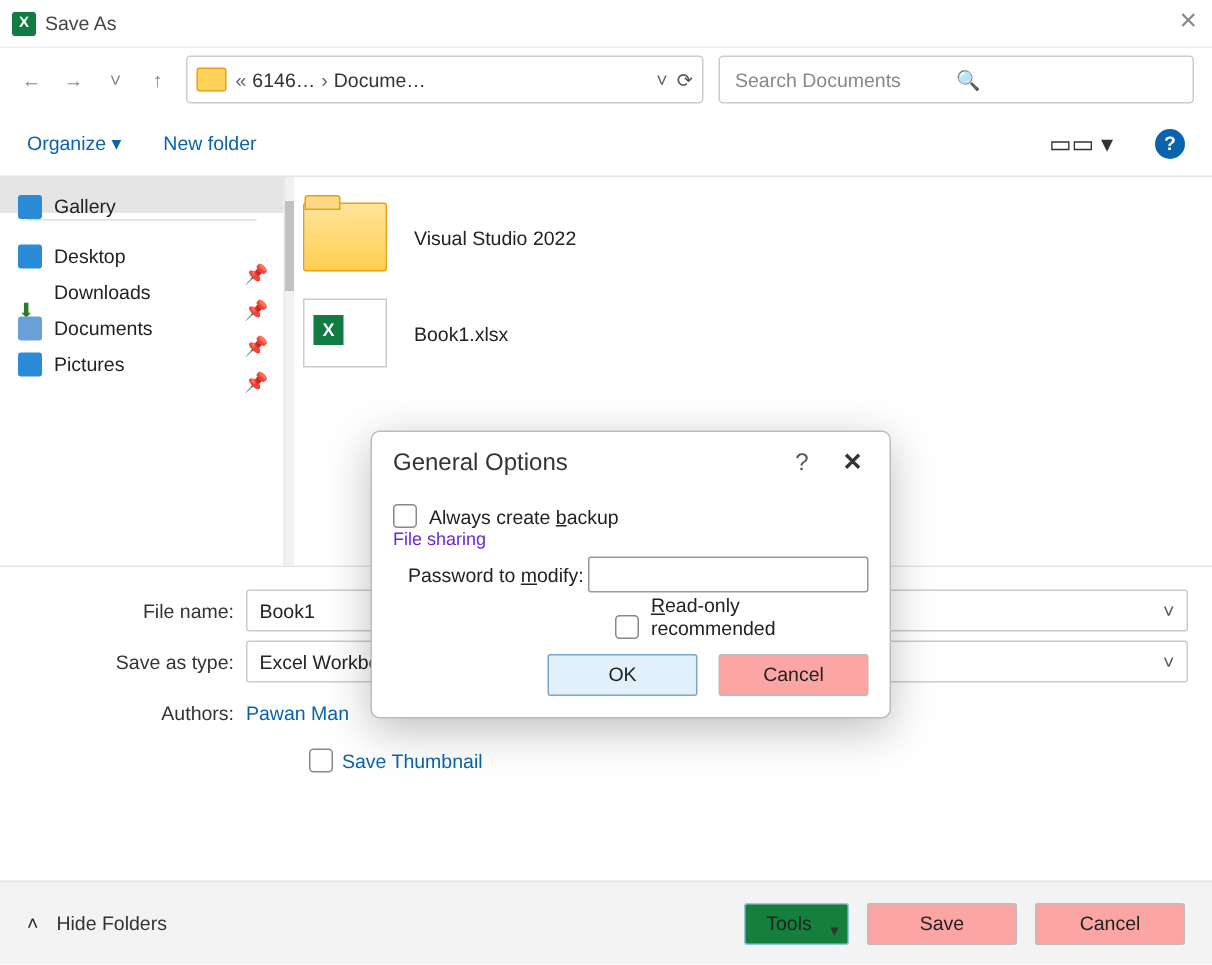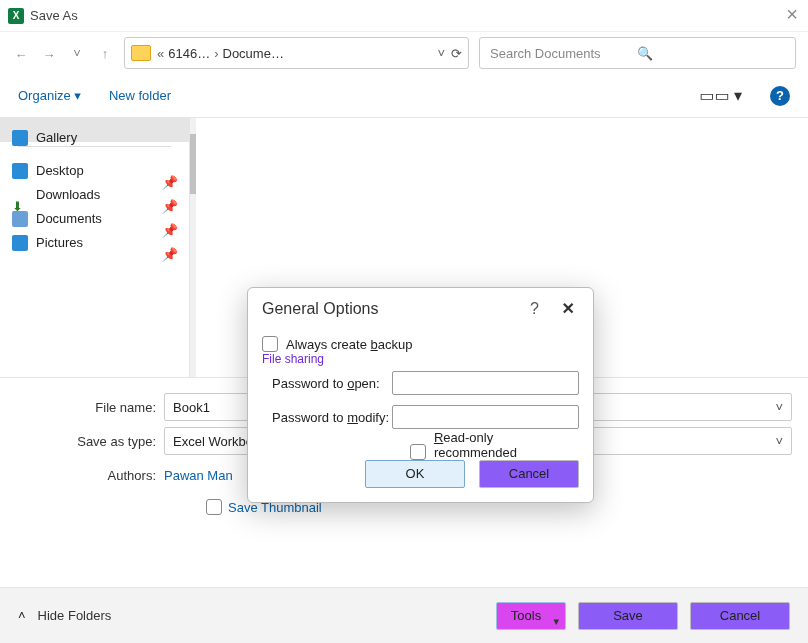--- a/index.html
+++ b/index.html
@@ -42,35 +42,35 @@
   .formarea{padding:12px 16px 8px 16px}
   .frow{display:flex;align-items:center;height:34px}
   .frow label{width:148px;text-align:right;padding-right:8px;color:#333}
   .combo{flex:1;height:28px;border:1px solid #ccc;border-radius:2px;padding:0 8px;display:flex;align-items:center;position:relative}
   .combo .dd{position:absolute;right:8px;color:#555}
   .thumbrow{padding-left:190px;display:flex;align-items:center;height:30px;gap:6px}
   .checkbox{width:16px;height:16px;border:1px solid #888;border-radius:3px}
   .footer{position:absolute;bottom:0;left:0;right:0;height:56px;background:#f3f3f3;border-top:1px solid #e5e5e5;display:flex;align-items:center;padding:0 18px;gap:12px}
   .footer .hide{color:#333}
   .footer .spacer{flex:1}
-  .btn{height:28px;min-width:100px;border:1px solid #bbb;background:#8b5cf6;border-radius:2px;text-align:center;line-height:26px;padding:0 10px}
-  .btn.tools{min-width:70px;background:#d946ef;border-color:#99c2e0;position:relative;padding-right:20px}
+  .btn{height:28px;min-width:100px;border:1px solid #bbb;background:#fca5a5;border-radius:2px;text-align:center;line-height:26px;padding:0 10px}
+  .btn.tools{min-width:70px;background:#15803d;border-color:#99c2e0;position:relative;padding-right:20px}
   .btn.tools::after{content:"▾";position:absolute;right:6px;top:5px;color:#333;font-size:11px}
   
   .modal{position:absolute;left:247px;top:287px;width:347px;background:#fff;border:1px solid #bbb;border-radius:6px;box-shadow:0 8px 30px rgba(0,0,0,.25);padding:10px 14px 14px 14px}
   .modal .mtitle{font-size:16px;color:#333;height:28px;line-height:22px;position:relative}
   .modal .mtitle .q{position:absolute;right:40px;top:0;color:#555}
   .modal .mtitle .x{position:absolute;right:4px;top:0;color:#333;font-weight:700}
   .modal .sec{font-size:12px;color:#6d28d9}
   .modal .optrow{display:flex;align-items:flex-end;height:26px;gap:8px}
   .modal .checkbox{width:16px;height:16px;border:1px solid #888;border-radius:3px}
   .modal .prow{display:flex;align-items:center;height:34px}
   .modal .prow label{width:148px;padding-left:10px}
   .modal .prow input{flex:1;height:24px;border:1px solid #999;border-radius:2px;padding:0 4px}
-  .modal .btns{display:flex;justify-content:flex-end;gap:14px;}
+  .modal .btns{display:flex;justify-content:flex-end;gap:14px;margin-top:10px}
   .modal .btns .btn{min-width:100px}
   .modal .btns .btn.ok{background:#e1f0fb;border-color:#7aa7d0}
   .link{color:#0a63ad}
   .u{text-decoration:underline}
 </style>
 </head>
 <body>
 
 <div class="titlebar">
   <div class="excel-ico">X</div>
@@ -131,20 +131,30 @@
     </div>
     <div class="sitem">
       <div class="sico" style="background:#2a8cd6"></div>
       <span>Pictures</span>
       <span class="pin">📌</span>
     </div>
   </div>
   <div class="scroll">
       <div class="thumb"></div>
     </div>
+  <div class="files">
+    <div class="fitem fold">
+      <div class="fico"></div>
+      <span>Visual Studio 2022</span>
+    </div>
+    <div class="fitem xl">
+      <div class="fico"></div>
+      <span>Book1.xlsx</span>
+    </div>
+  </div>
 </div>
 
 <div class="formarea">
   <div class="frow">
     <label>File name:</label>
     <div class="combo">
       <span>Book1</span>
       <span class="dd">˅</span>
     </div>
   </div>
@@ -179,24 +189,20 @@
     <span>General Options</span>
     <span class="q">?</span>
     <span class="x">✕</span>
   </div>
   <div class="optrow">
     <div class="checkbox"></div>
     <span>Always create <span class="u">b</span>ackup</span>
   </div>
   <div class="sec">File sharing</div>
   <div class="prow">
-    <label>Password to <span class="u">o</span>pen:</label>
-    <input type="password" style="">
-  </div>
-  <div class="prow">
     <label>Password to <span class="u">m</span>odify:</label>
     <input type="password" style="">
   </div>
   <div class="optrow" style="padding-left:148px">
     <div class="checkbox"></div>
     <span><span class="u">R</span>ead-only recommended</span>
   </div>
   <div class="btns">
     <div class="btn ok">OK</div>
     <div class="btn">Cancel</div>

